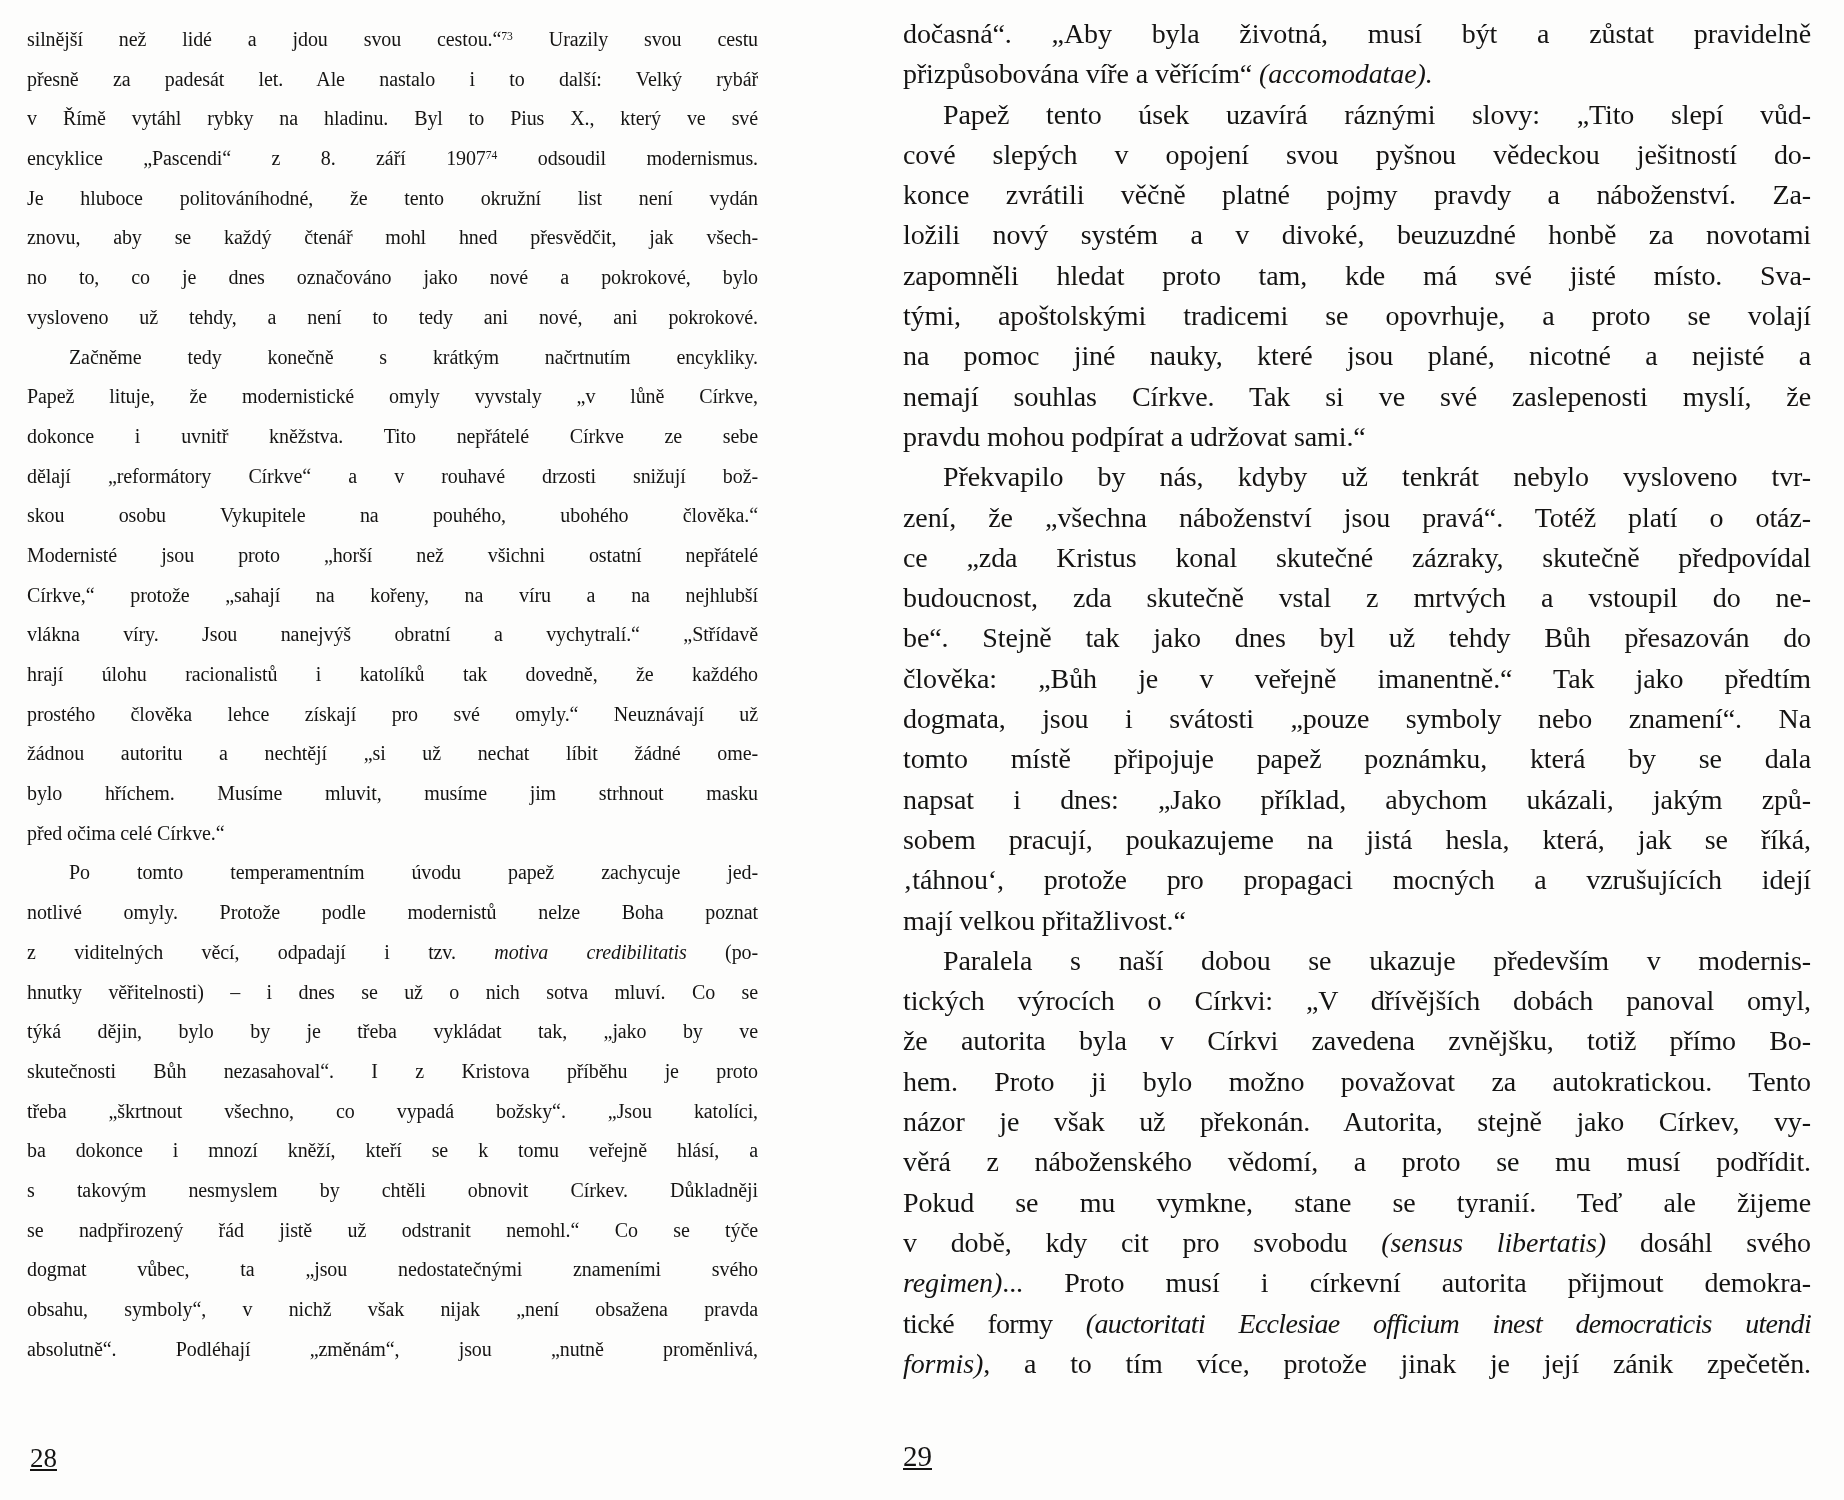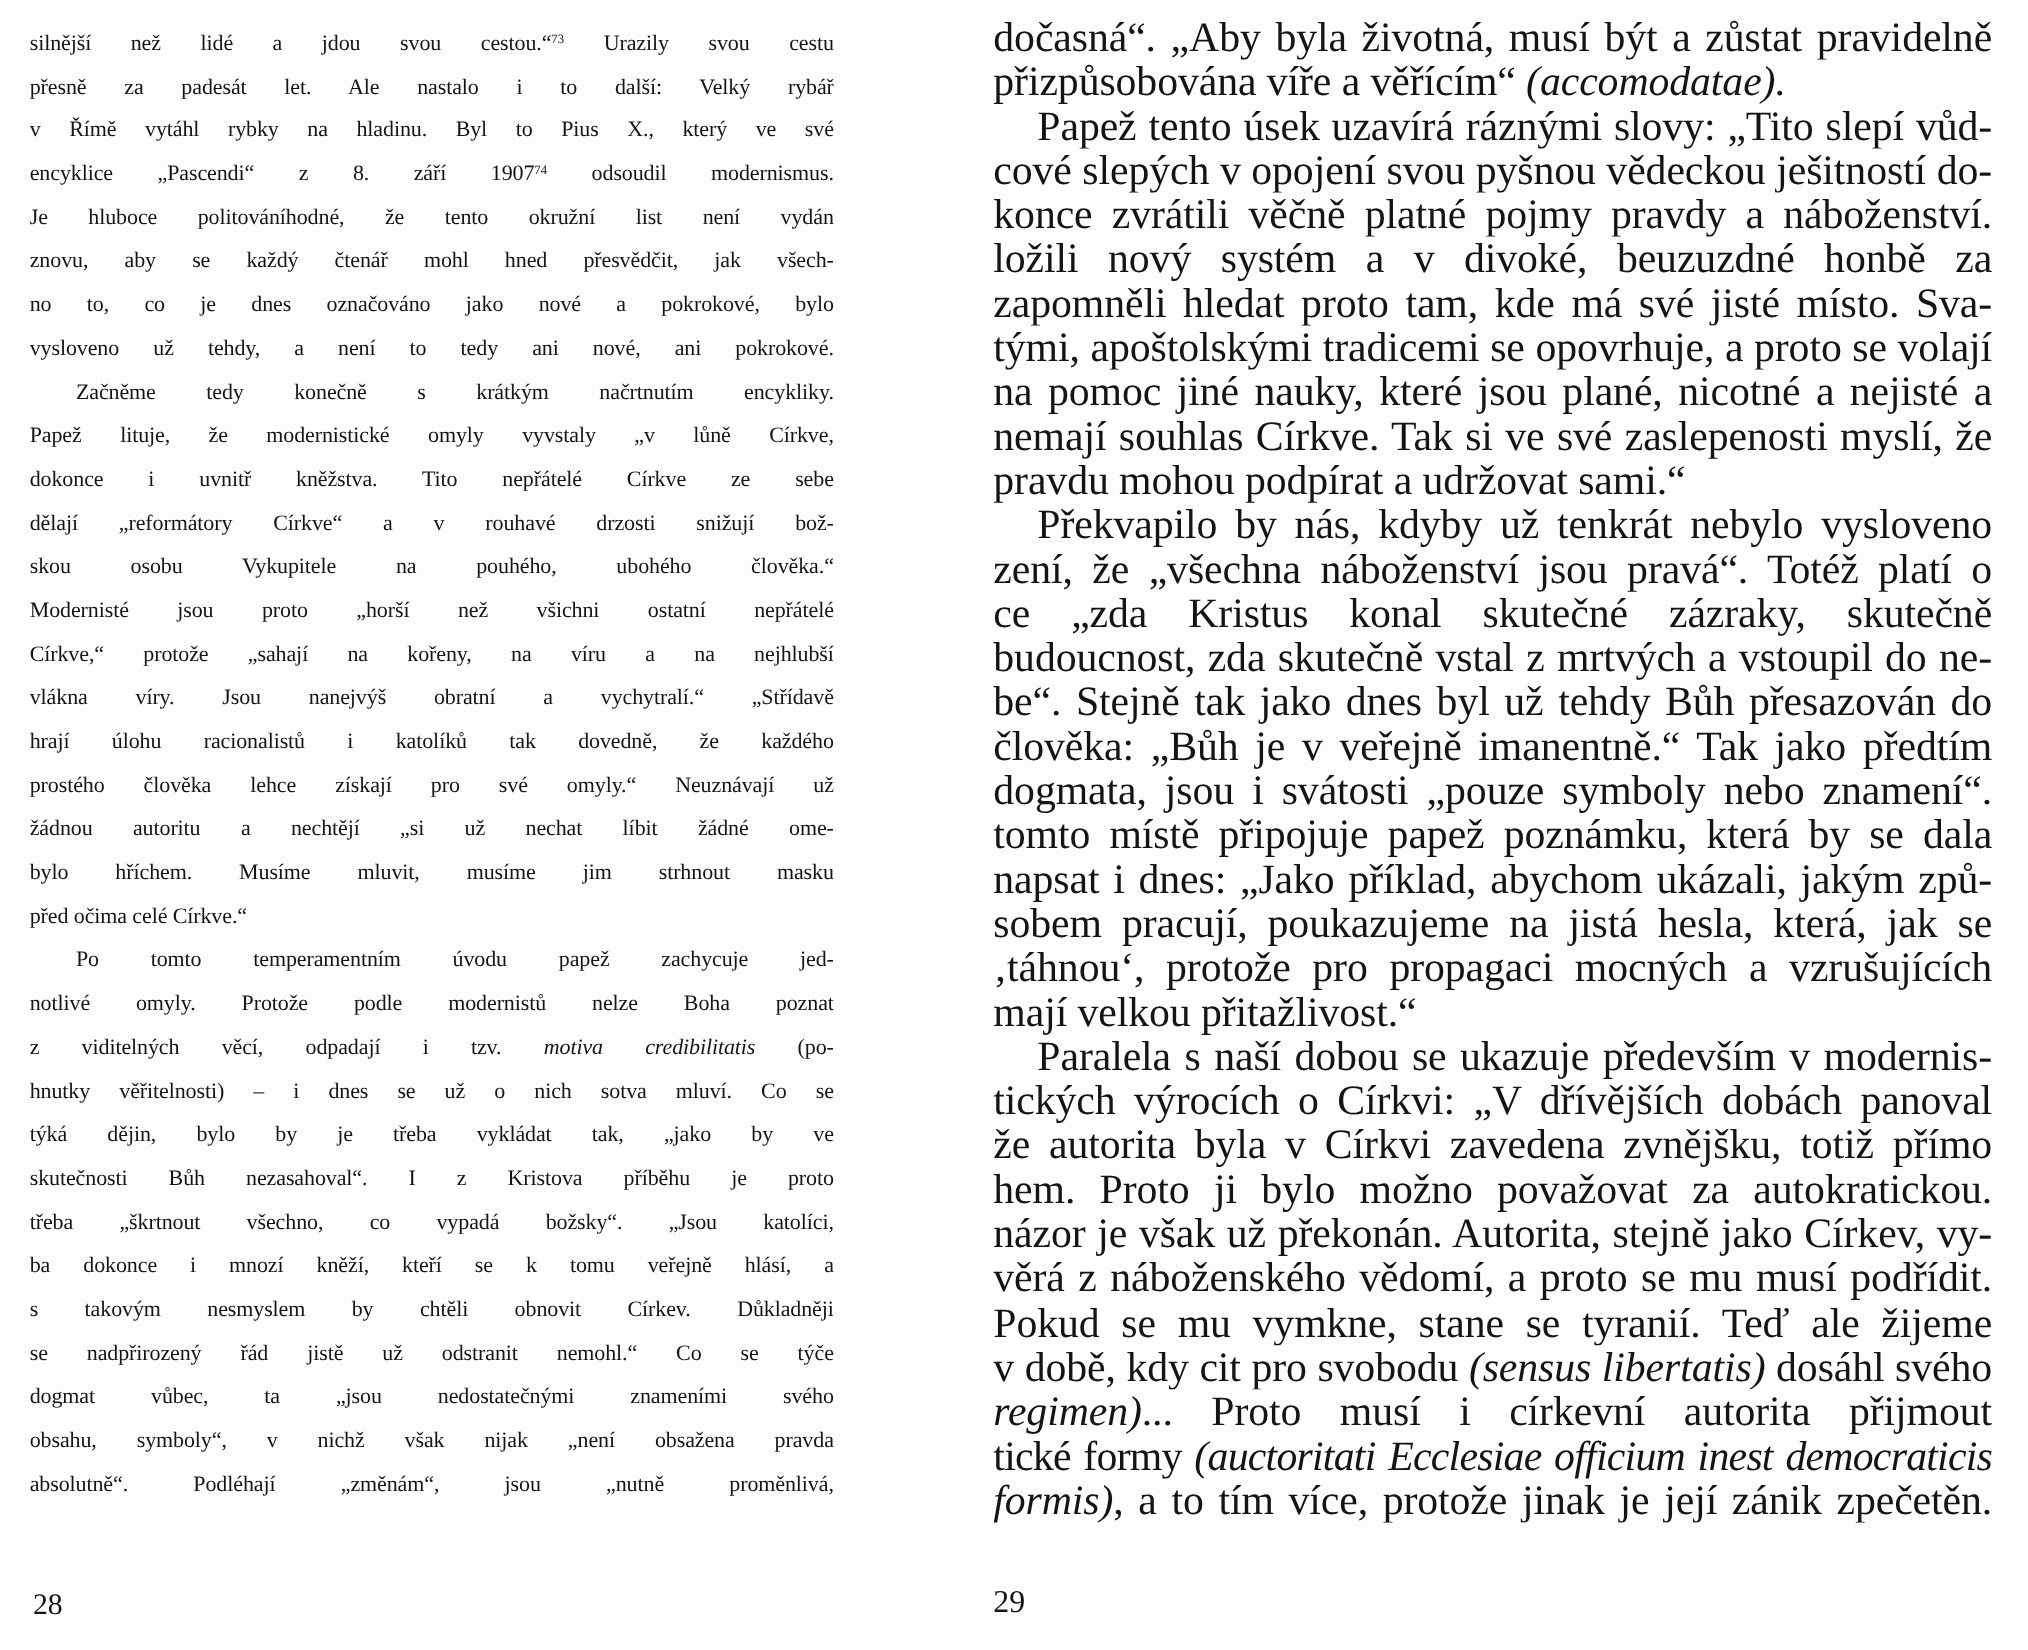--- a/index.html
+++ b/index.html
@@ -18,21 +18,21 @@
   .spread{position:absolute;inset:0;}
   .col{position:absolute;}
   .col-left{
     left:27px;top:20px;width:731px;
     font-size:20px;
   }
   .col-left .line{line-height:39.7px;height:39.7px;}
   .col-left .line.ind{text-indent:42px;}
   .col-right{
     left:903px;top:14px;width:908px;
-    font-size:38px;
+    font-size:28px;
   }
   .col-right .line{line-height:40.3px;height:40.3px;}
   .col-right .line.ind{text-indent:40px;}
   .line{
     margin:0;padding:0;
     text-align:justify;
     text-align-last:justify;
     overflow:hidden;
     letter-spacing:-0.1px;
   }
@@ -45,20 +45,21 @@
   .sup{
     font-size:0.58em;
     vertical-align:0.52em;
     line-height:0;
     letter-spacing:0;
   }
   .pagenum{
     position:absolute;
     font-size:27px;
     line-height:30px;
+    text-decoration:underline;
   }
   .pagenum-left{left:30px;top:1443px;}
   .pagenum-right{
     left:903px;top:1441px;width:908px;
     text-align:left;font-size:29px;
   }
 </style>
 </head>
 <body>
 

